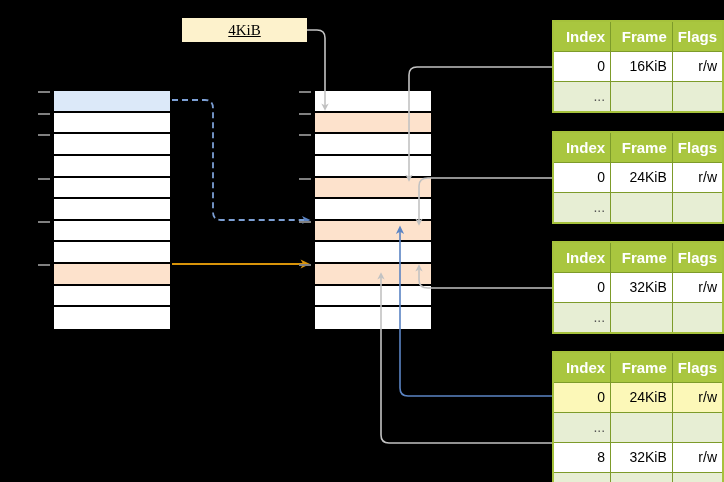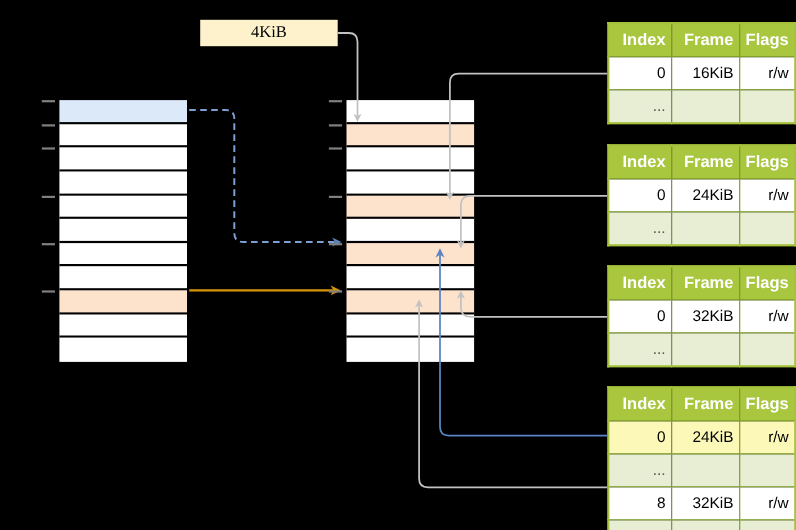--- a/index.html
+++ b/index.html
@@ -29,21 +29,21 @@
   .ptable td{background:#ffffff;color:#000000;}
   .ptable tr.dots td{background:#e7eed4;color:#555;}
   .ptable td.hl{background:#fcf8b8;}
   .col-index{width:58px;}
   .col-frame{width:62px;}
   .col-flags{width:50px;}
 
   
   .chip{position:absolute;background:#fdf2cc;color:#000;
         font-size:15px;line-height:20px;text-align:center;
-        padding:2px 0;}
+        padding:2px 0;text-decoration:underline;}
 
   
   svg.overlay{position:absolute;left:0;top:0;width:724px;height:482px;
               pointer-events:none;}
 </style>
 </head>
 <body>
 
 <div id="stage">
 

